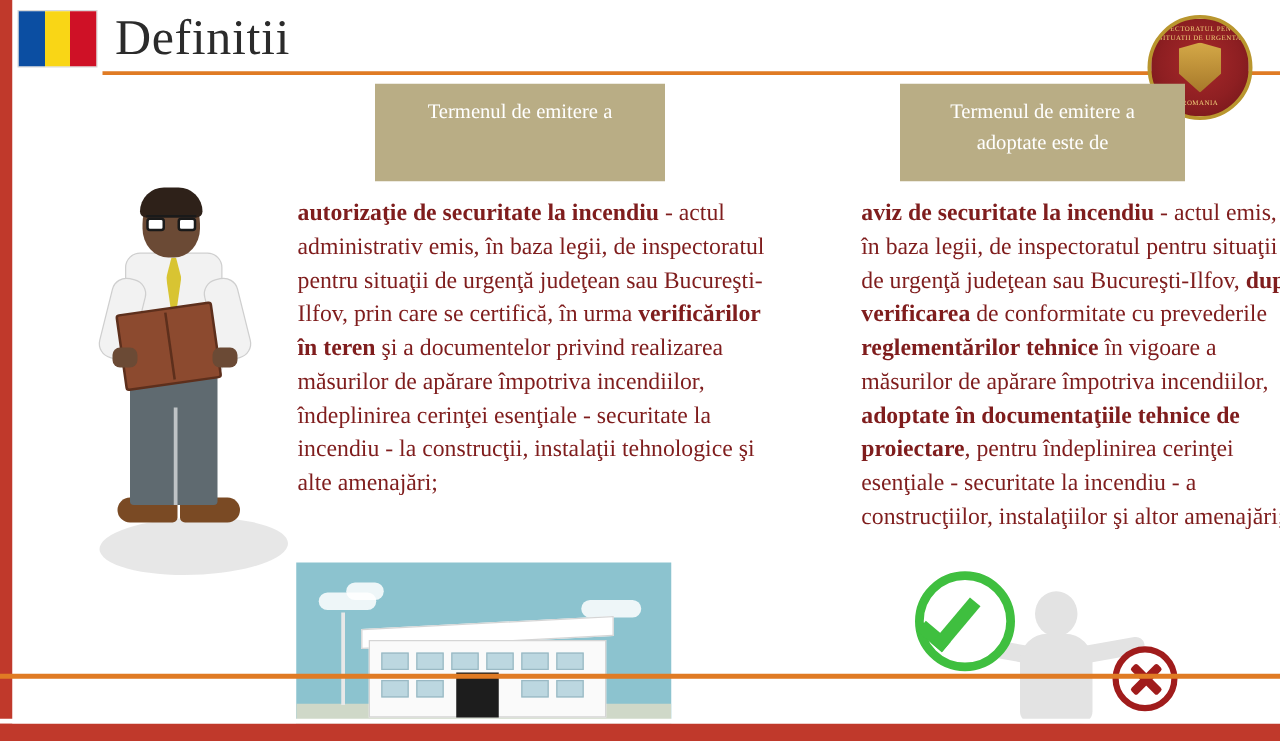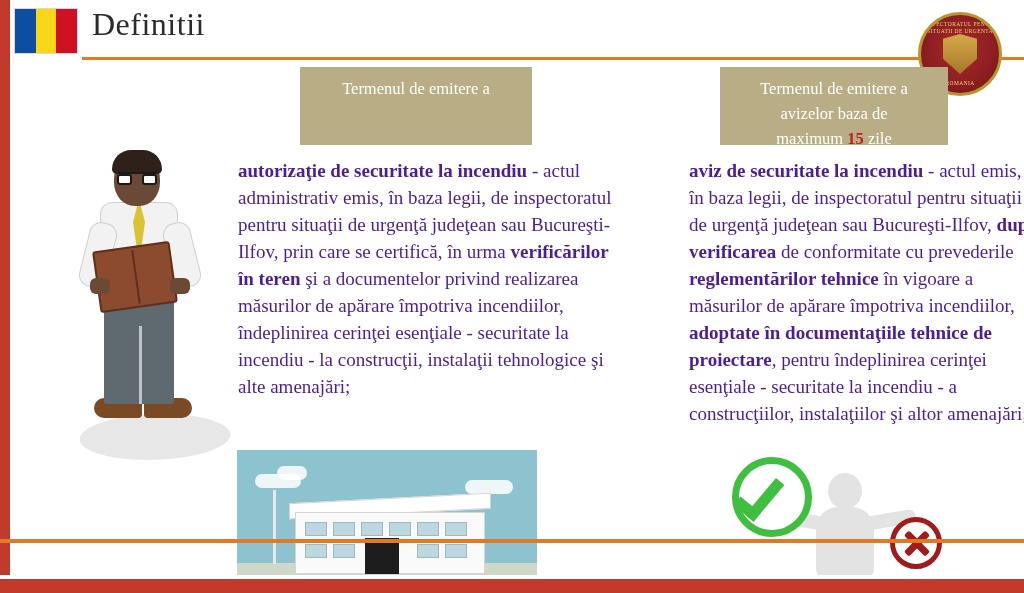--- a/index.html
+++ b/index.html
@@ -76,21 +76,21 @@
   }
   .flag > div { flex: 1 1 auto; }
   .flag .b { background: #0b4ea2; }
   .flag .y { background: #f9d616; }
   .flag .r { background: #cf1126; }
 
   .title {
     position: absolute;
     left: 92px;
     top: 6px;
-    font-size: 32px;
+    font-size: 40px;
     color: #2b2b2b;
     font-family: "Liberation Serif", serif;
     letter-spacing: 0.5px;
   }
 
   .header-line {
     position: absolute;
     left: 82px;
     top: 57px;
     width: 942px;
@@ -173,21 +173,21 @@
   .callout .num {
     color: #c02020;
     font-weight: bold;
   }
 
   
   .col {
     position: absolute;
     font-size: 19px;
     line-height: 1.42;
-    color: #4c1d95;
+    color: #7f1d1d;
     text-align: left;
     font-family: "Liberation Serif", serif;
   }
   .col-left {
     left: 238px;
     top: 158px;
     width: 375px;
   }
   .col-right {
     left: 689px;
@@ -560,22 +560,21 @@
     <div class="crest"></div>
     <div class="ring-text bottom">ROMANIA</div>
   </div>
 
   <div class="callout callout-left">
     <div>Termenul de emitere a</div>
   </div>
 
   <div class="callout callout-right">
     <div>Termenul de emitere a</div>
-    <div>avizelor baza de</div>
-    <div><span>maximum </span><span class="num">15</span><span> zile</span></div>
+    <div>adoptate este de</div>
   </div>
 
   <div class="man">
     <div class="shadow"></div>
     <div class="shoe-l"></div>
     <div class="shoe-r"></div>
     <div class="pants"></div>
     <div class="shirt"></div>
     <div class="tie"></div>
     <div class="arm-l"></div>

